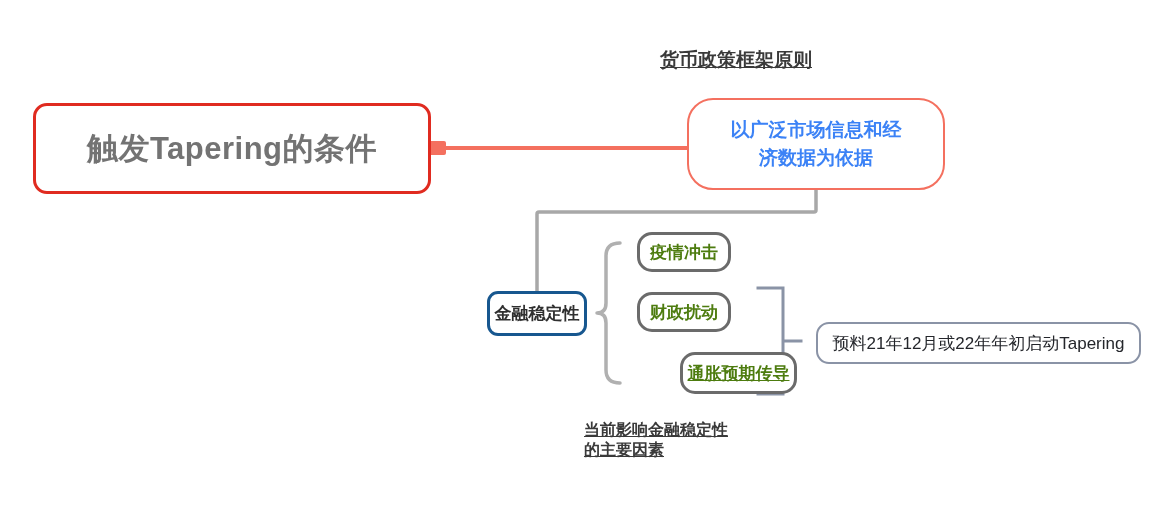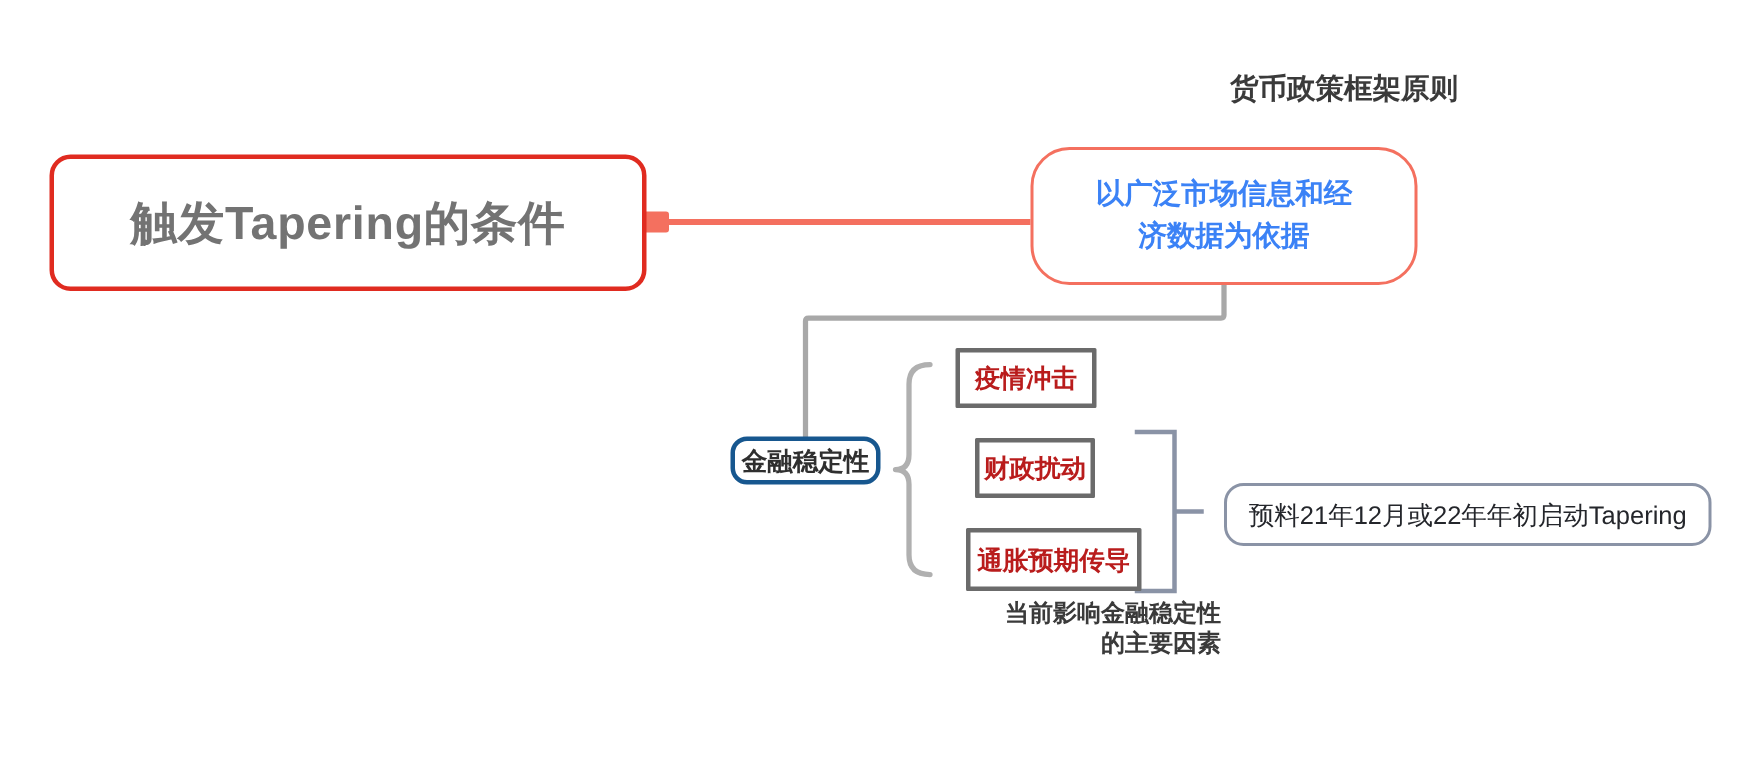--- a/index.html
+++ b/index.html
@@ -32,24 +32,25 @@
     box-sizing: border-box;
     display: flex;
     align-items: center;
     justify-content: center;
     text-align: center;
     background: #ffffff;
     color: #2b2b2b;
   }
   .lbl {
     position: absolute;
-    text-align: right;
+    text-align: left;
     color: #3a3a3a;
     line-height: 1.28;
     white-space: pre-line;
+    text-decoration: underline;
   }
 
   
   #node-root {
     left: 33px;
     top: 103px;
     width: 398px;
     height: 91px;
     border: 3px solid #e02b20;
     border-radius: 14px;
@@ -72,39 +73,39 @@
     line-height: 1.45;
     color: #3b82f6;
   }
   #node-framework .inner { white-space: pre-line; }
 
   
   #node-stability {
     left: 487px;
     top: 291px;
     width: 100px;
-    height: 32px;
+    height: 45px;
     border: 3px solid #17578f;
     border-radius: 11px;
     font-size: 17px;
     font-weight: 700;
     color: #2f2f2f;
   }
 
   
   .factor {
     border: 3px solid #6b6b6b;
-    border-radius: 1px;
+    border-radius: 15px;
     font-size: 17px;
     font-weight: 700;
-    color: #b91c1c;
+    color: #4d7c0f;
   }
   #node-f1 { left: 637px; top: 232px; width: 94px;  height: 40px; }
-  #node-f2 { left: 637px; top: 292px; width: 80px;  height: 40px; margin-left: 13px; }
-  #node-f3 { left: 644px; top: 352px; width: 117px; height: 42px; }
+  #node-f2 { left: 637px; top: 292px; width: 94px;  height: 40px; }
+  #node-f3 { left: 680px; top: 352px; width: 117px; height: 42px; text-decoration: underline; }
 
   
   #node-prediction {
     left: 816px;
     top: 322px;
     width: 325px;
     height: 42px;
     border: 2px solid #8a93a6;
     border-radius: 13px;
     font-size: 17px;
@@ -124,21 +125,21 @@
   #lbl-core-trigger {
     left: 477px;
     top: 344px;
     width: 120px;
     font-size: 16px;
     font-weight: 700;
     color: #3a3a3a;
   }
   #lbl-main-factors {
     left: 584px;
-    top: 400px;
+    top: 420px;
     width: 230px;
     font-size: 16px;
     font-weight: 700;
     color: #3a3a3a;
   }
   #lbl-launch-timing {
     left: 855px;
     top: 281px;
     width: 250px;
     font-size: 16px;

